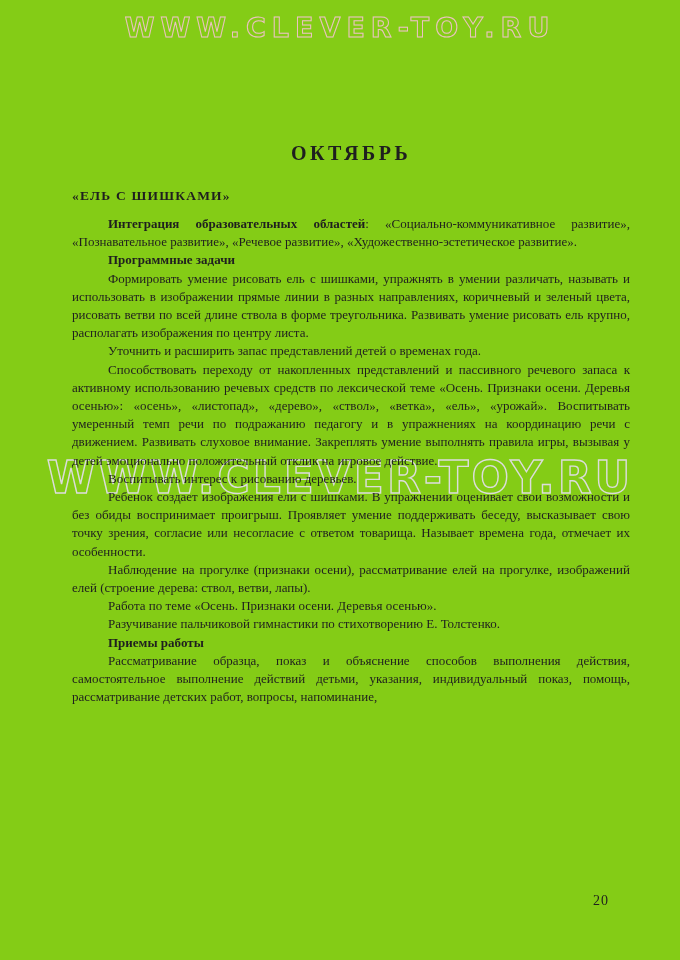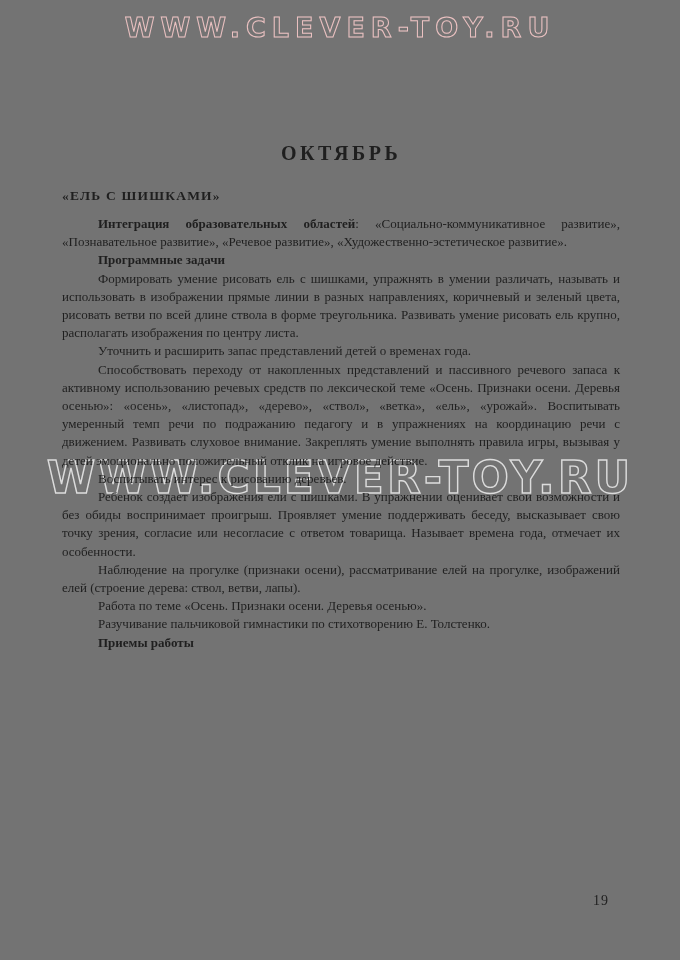--- a/index.html
+++ b/index.html
@@ -1,19 +1,19 @@
 <!DOCTYPE html>
 <html><head>
 <meta charset="utf-8">
 <style>
   html,body { margin:0; padding:0; background:#ffffff; }
   .page {
     position:relative;
     width:680px; height:960px;
-    background:#737373;
+    background:#84cc16;
     overflow:hidden;
     font-family:"Liberation Serif", serif;
     color:#1f1f1f;
   }
   .watermark {
     position:absolute;
     left:0; width:680px;
     text-align:center;
     font-family:"DejaVu Sans", sans-serif;
     font-weight:700;
@@ -29,21 +29,21 @@
     -webkit-text-stroke:1px #ecc2c2;
   }
   .watermark.middle {
     top:452px;
     font-size:44px;
     letter-spacing:3px;
     -webkit-text-stroke:1.4px #dcdcdc;
   }
   .content {
     position:absolute;
-    left:62px; top:141px;
+    left:72px; top:141px;
     width:558px;
   }
   .title {
     text-align:center;
     font-weight:bold;
     font-size:20px;
     line-height:24px;
     letter-spacing:3.5px;
   }
   .subtitle {
@@ -86,18 +86,19 @@
       <p class="h">Программные задачи</p>
       <p>Формировать умение рисовать ель с шишками, упражнять в умении различать, называть и использовать в изображении прямые линии в разных направлениях, коричневый и зеленый цвета, рисовать ветви по всей длине ствола в форме треугольника. Развивать умение рисовать ель крупно, располагать изображения по центру листа.</p>
       <p>Уточнить и расширить запас представлений детей о временах года.</p>
       <p>Способствовать переходу от накопленных представлений и пассивного речевого запаса к активному использованию речевых средств по лексической теме «Осень. Признаки осени. Деревья осенью»: «осень», «листопад», «дерево», «ствол», «ветка», «ель», «урожай». Воспитывать умеренный темп речи по подражанию педагогу и в упражнениях на координацию речи с движением. Развивать слуховое внимание. Закреплять умение выполнять правила игры, вызывая у детей эмоционально положительный отклик на игровое действие.</p>
       <p>Воспитывать интерес к рисованию деревьев.</p>
       <p>Ребенок создает изображения ели с шишками. В упражнении оценивает свои возможности и без обиды воспринимает проигрыш. Проявляет умение поддерживать беседу, высказывает свою точку зрения, согласие или несогласие с ответом товарища. Называет времена года, отмечает их особенности.</p>
       <p>Наблюдение на прогулке (признаки осени), рассматривание елей на прогулке, изображений елей (строение дерева: ствол, ветви, лапы).</p>
       <p>Работа по теме «Осень. Признаки осени. Деревья осенью».</p>
       <p>Разучивание пальчиковой гимнастики по стихотворению Е. Толстенко.</p>
       <p class="h">Приемы работы</p>
+      <p>Рассматривание образца, показ и объяснение способов выполнения действия, самостоятельное выполнение действий детьми, указания, индивидуальный показ, помощь, рассматривание детских работ, вопросы, напоминание,</p>
     </div>
   </div>
 
-  <div class="pagenum">19</div>
+  <div class="pagenum">20</div>
 
 </div>
 
 </body></html>

